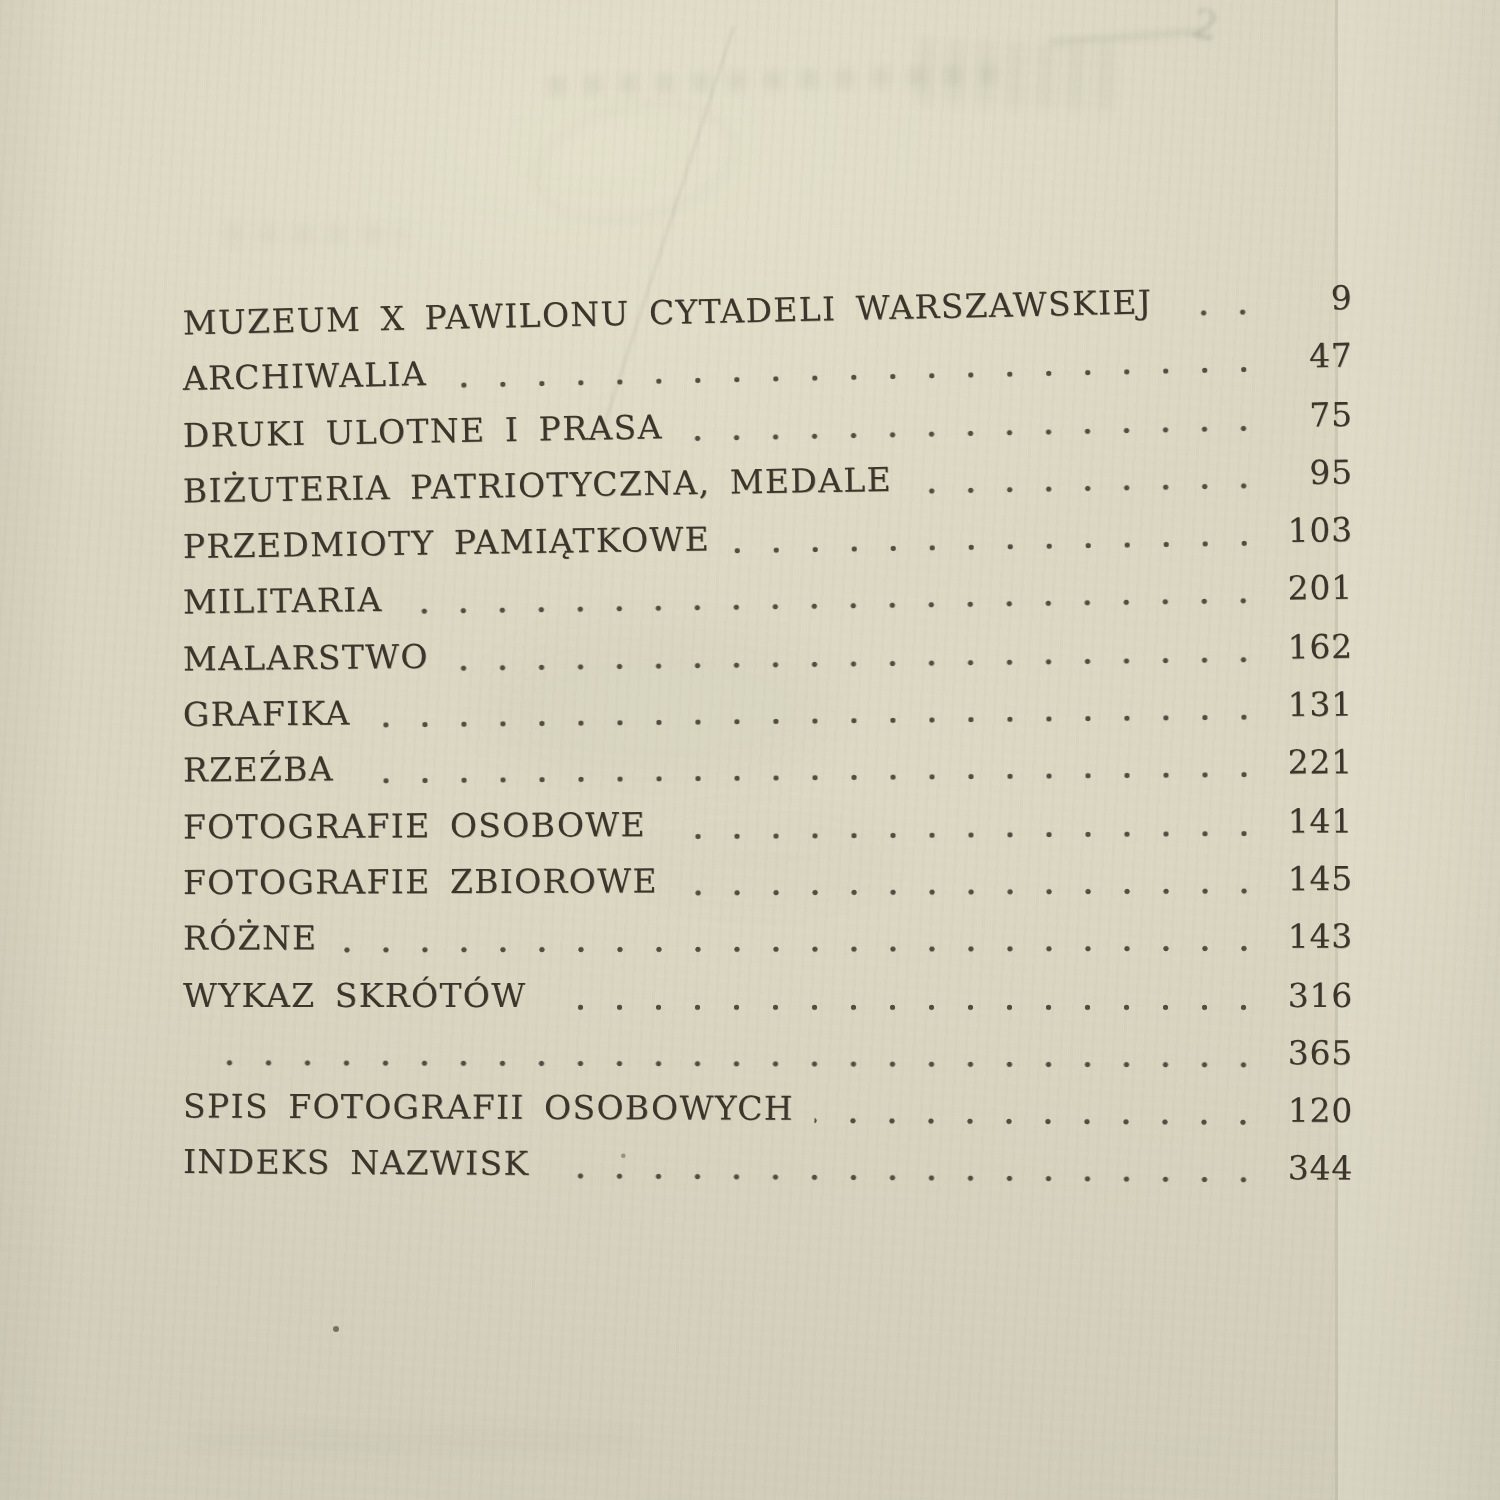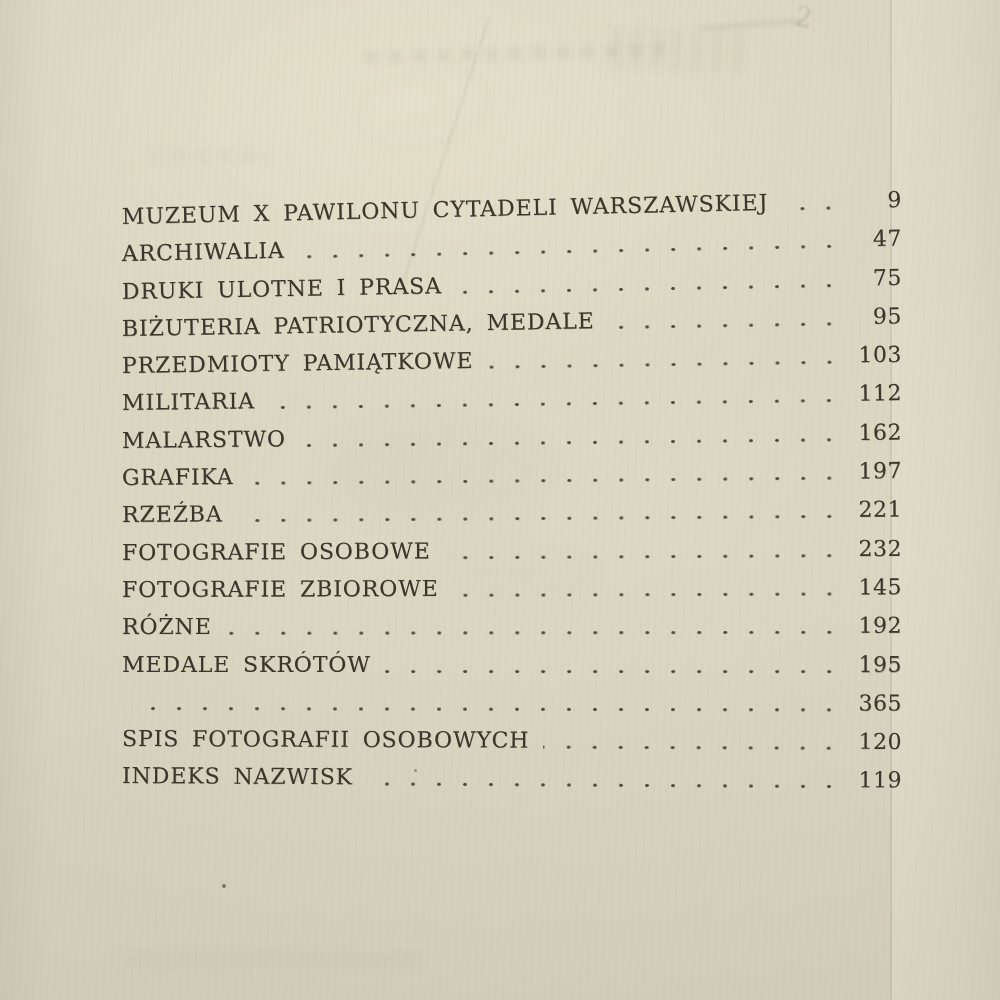--- a/index.html
+++ b/index.html
@@ -157,66 +157,66 @@
       <span class="page-num">95</span>
     </div>
       <div class="row" style="transform: rotate(-0.83deg);">
       <span class="label">PRZEDMIOTY PAMIĄTKOWE</span>
       <span class="leader"></span>
       <span class="page-num">103</span>
     </div>
       <div class="row" style="transform: rotate(-0.725deg);">
       <span class="label">MILITARIA</span>
       <span class="leader"></span>
-      <span class="page-num">112</span>
+      <span class="page-num">201</span>
     </div>
       <div class="row" style="transform: rotate(-0.62deg);">
       <span class="label">MALARSTWO</span>
       <span class="leader"></span>
       <span class="page-num">162</span>
     </div>
       <div class="row" style="transform: rotate(-0.515deg);">
       <span class="label">GRAFIKA</span>
       <span class="leader"></span>
-      <span class="page-num">197</span>
+      <span class="page-num">131</span>
     </div>
       <div class="row" style="transform: rotate(-0.41deg);">
       <span class="label">RZEŹBA</span>
       <span class="leader"></span>
       <span class="page-num">221</span>
     </div>
       <div class="row" style="transform: rotate(-0.305deg);">
       <span class="label">FOTOGRAFIE OSOBOWE</span>
       <span class="leader"></span>
-      <span class="page-num">232</span>
+      <span class="page-num">141</span>
     </div>
       <div class="row" style="transform: rotate(-0.2deg);">
       <span class="label">FOTOGRAFIE ZBIOROWE</span>
       <span class="leader"></span>
       <span class="page-num">145</span>
     </div>
       <div class="row" style="transform: rotate(-0.095deg);">
       <span class="label">RÓŻNE</span>
       <span class="leader"></span>
-      <span class="page-num">192</span>
+      <span class="page-num">143</span>
     </div>
       <div class="row" style="transform: rotate(0.01deg);">
-      <span class="label">MEDALE SKRÓTÓW</span>
-      <span class="leader"></span>
-      <span class="page-num">195</span>
+      <span class="label">WYKAZ SKRÓTÓW</span>
+      <span class="leader"></span>
+      <span class="page-num">316</span>
     </div>
       <div class="row" style="transform: rotate(0.115deg);">
       <span class="leader"></span>
       <span class="page-num">365</span>
     </div>
       <div class="row" style="transform: rotate(0.22deg);">
       <span class="label">SPIS FOTOGRAFII OSOBOWYCH</span>
       <span class="leader"></span>
       <span class="page-num">120</span>
     </div>
       <div class="row" style="transform: rotate(0.325deg);">
       <span class="label">INDEKS NAZWISK</span>
       <span class="leader"></span>
-      <span class="page-num">119</span>
+      <span class="page-num">344</span>
     </div>
     </div>
 
 </div>
 
 </body></html>

